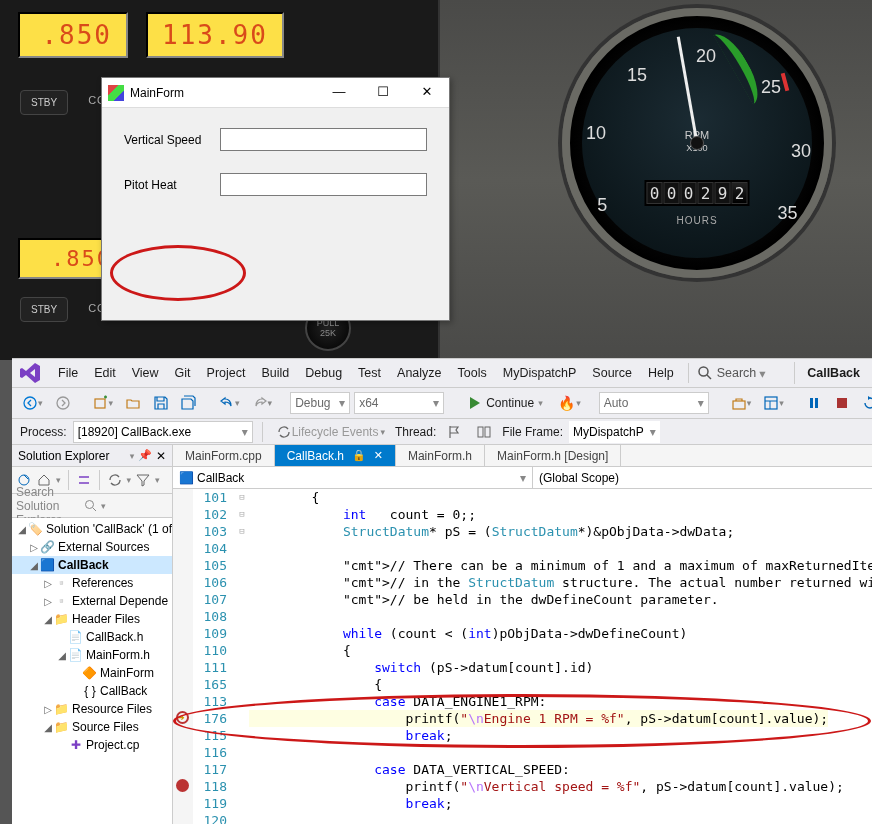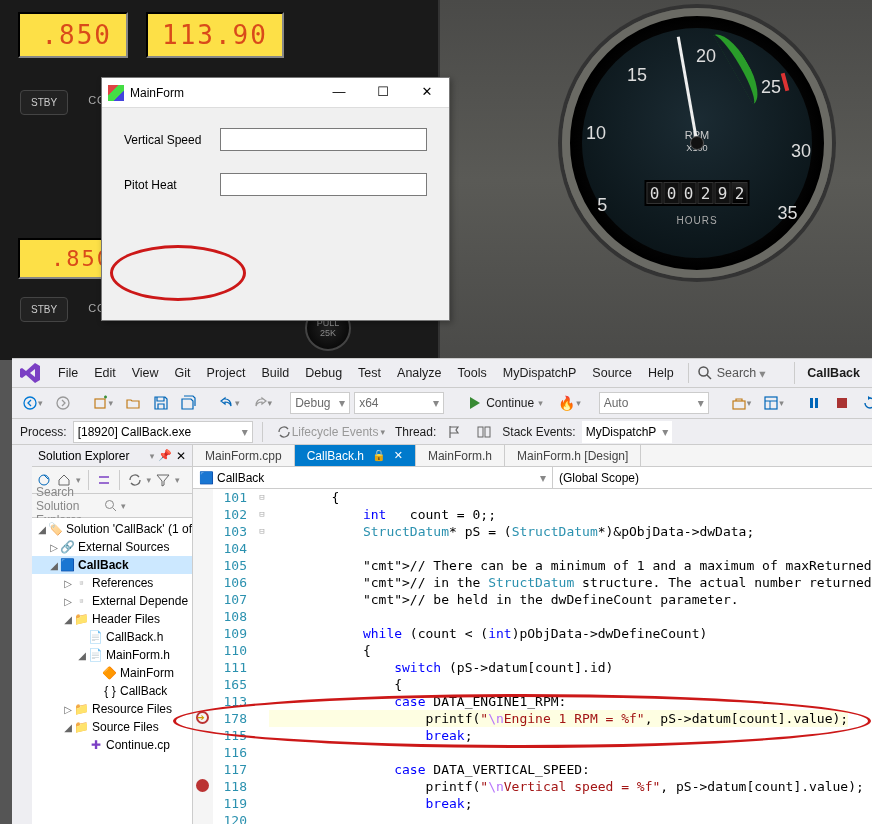--- a/index.html
+++ b/index.html
@@ -318,21 +318,20 @@
     gap: 6px;
     border-bottom: 1px solid #ccc;
     font-size: 12px;
     color: #1b1b1b;
   }
   .vs-infobar .tb-combo { color: #000; }
 
   .vs-main {
     display: flex;
     height: calc(100% - 86px);
-    padding-left: 20px;
   }
 
   
   .soln {
     width: 210px;
     border-right: 1px solid #ccc;
     background: #f5f5f5;
     display: flex;
     flex-direction: column;
     font-size: 12px;
@@ -718,21 +717,21 @@
         <svg class="ic" viewBox="0 0 16 16">
           <path d="M4 2v12M4 3h8l-2 3 2 3H4" fill="none" stroke="#666" stroke-width="1.2"></path>
         </svg>
       </div>
     <div class="tb-btn">
         <svg class="ic" viewBox="0 0 16 16">
           <rect x="2" y="3" width="5" height="10" fill="none" stroke="#666"></rect>
           <rect x="9" y="3" width="5" height="10" fill="none" stroke="#666"></rect>
         </svg>
       </div>
-    <span>Stack Events:</span>
+    <span>File Frame:</span>
     <div class="tb-combo" style="min-width:70px;border:none">MyDispatchP</div>
   </div>
 
   <div class="vs-main">
 
     <div class="soln">
       <div class="soln-title">
         <span>Solution Explorer</span>
         <span style="color:#888;font-size:9px">▾</span>
         <span class="pin">📌</span>
@@ -826,21 +825,21 @@
             <span>Resource Files</span>
           </div>
         <div class="tree-row ind2">
             <span class="tw">◢</span>
             <span class="tree-icon" style="color:#c27c1a">📁</span>
             <span>Source Files</span>
           </div>
         <div class="tree-row ind3">
             <span class="tw"></span>
             <span class="tree-icon" style="color:#7b3fc4">✚</span>
-            <span>Continue.cp</span>
+            <span>Project.cp</span>
           </div>
       </div>
     </div>
 
     <div class="editor">
       <div class="tabs">
         <div class="tab">
             <span>MainForm.cpp</span>
           </div>
         <div class="tab active">
@@ -876,21 +875,21 @@
             <div>104</div>
             <div>105</div>
             <div>106</div>
             <div>107</div>
             <div>108</div>
             <div>109</div>
             <div>110</div>
             <div>111</div>
             <div>165</div>
             <div>113</div>
-            <div>178</div>
+            <div>176</div>
             <div>115</div>
             <div>116</div>
             <div>117</div>
             <div>118</div>
             <div>119</div>
             <div>120</div>
           </div>
         <div class="fold-col" id="fold-col">
             <div>⊟</div>
             <div></div>

